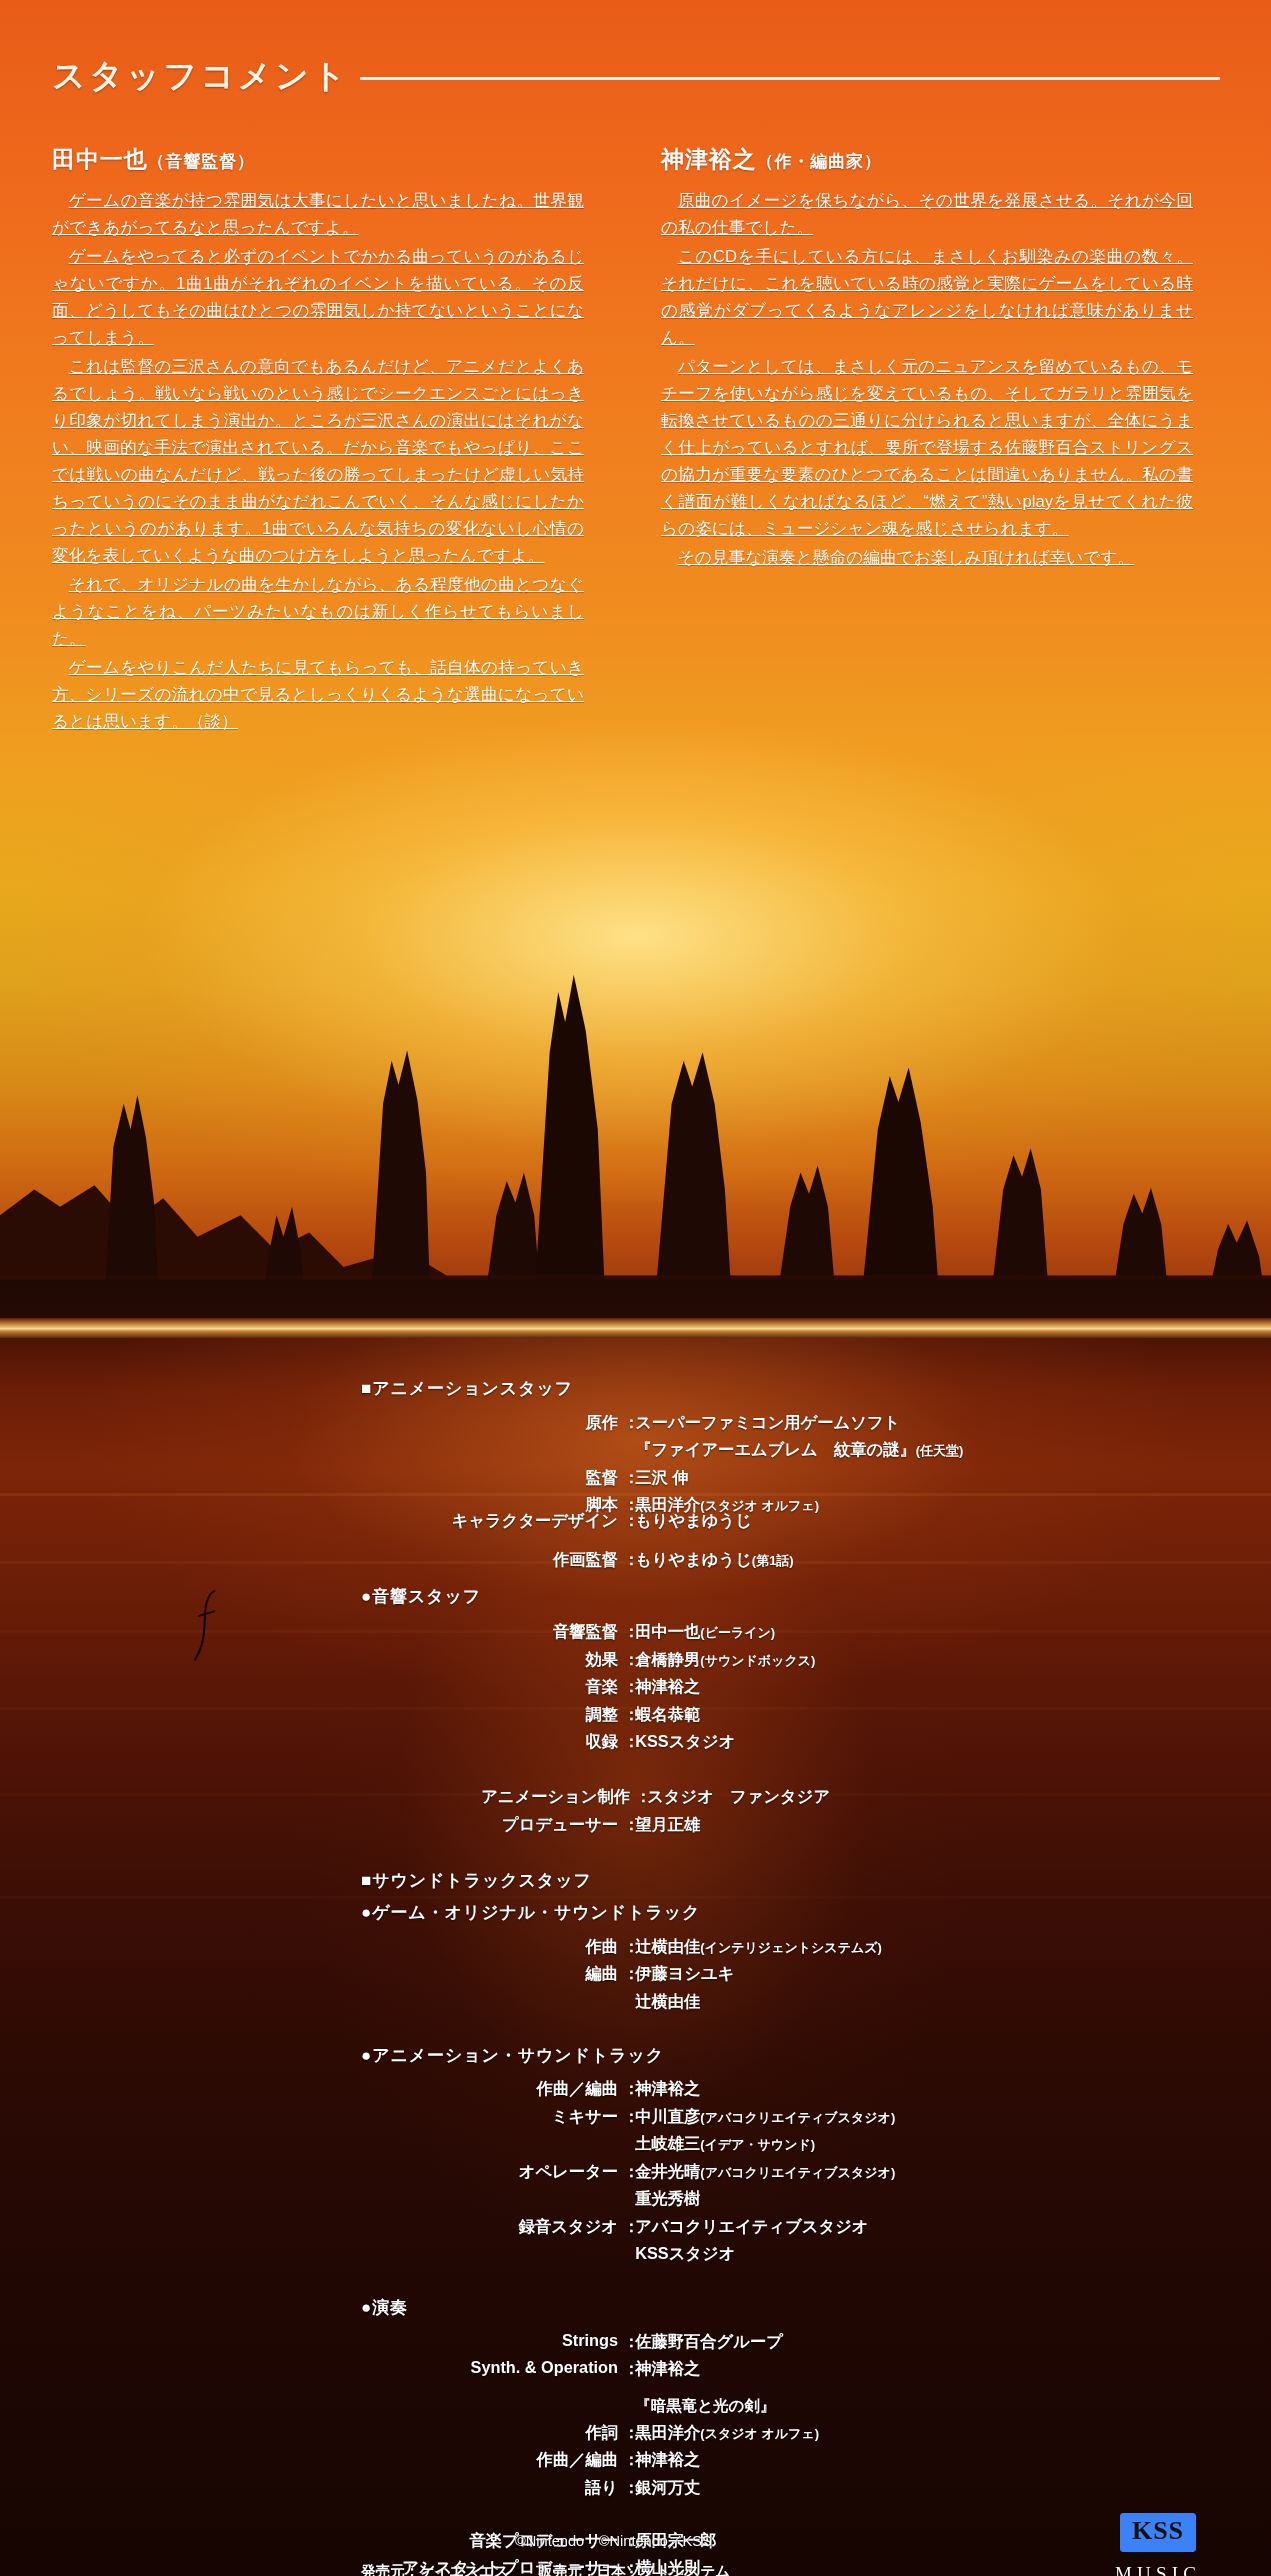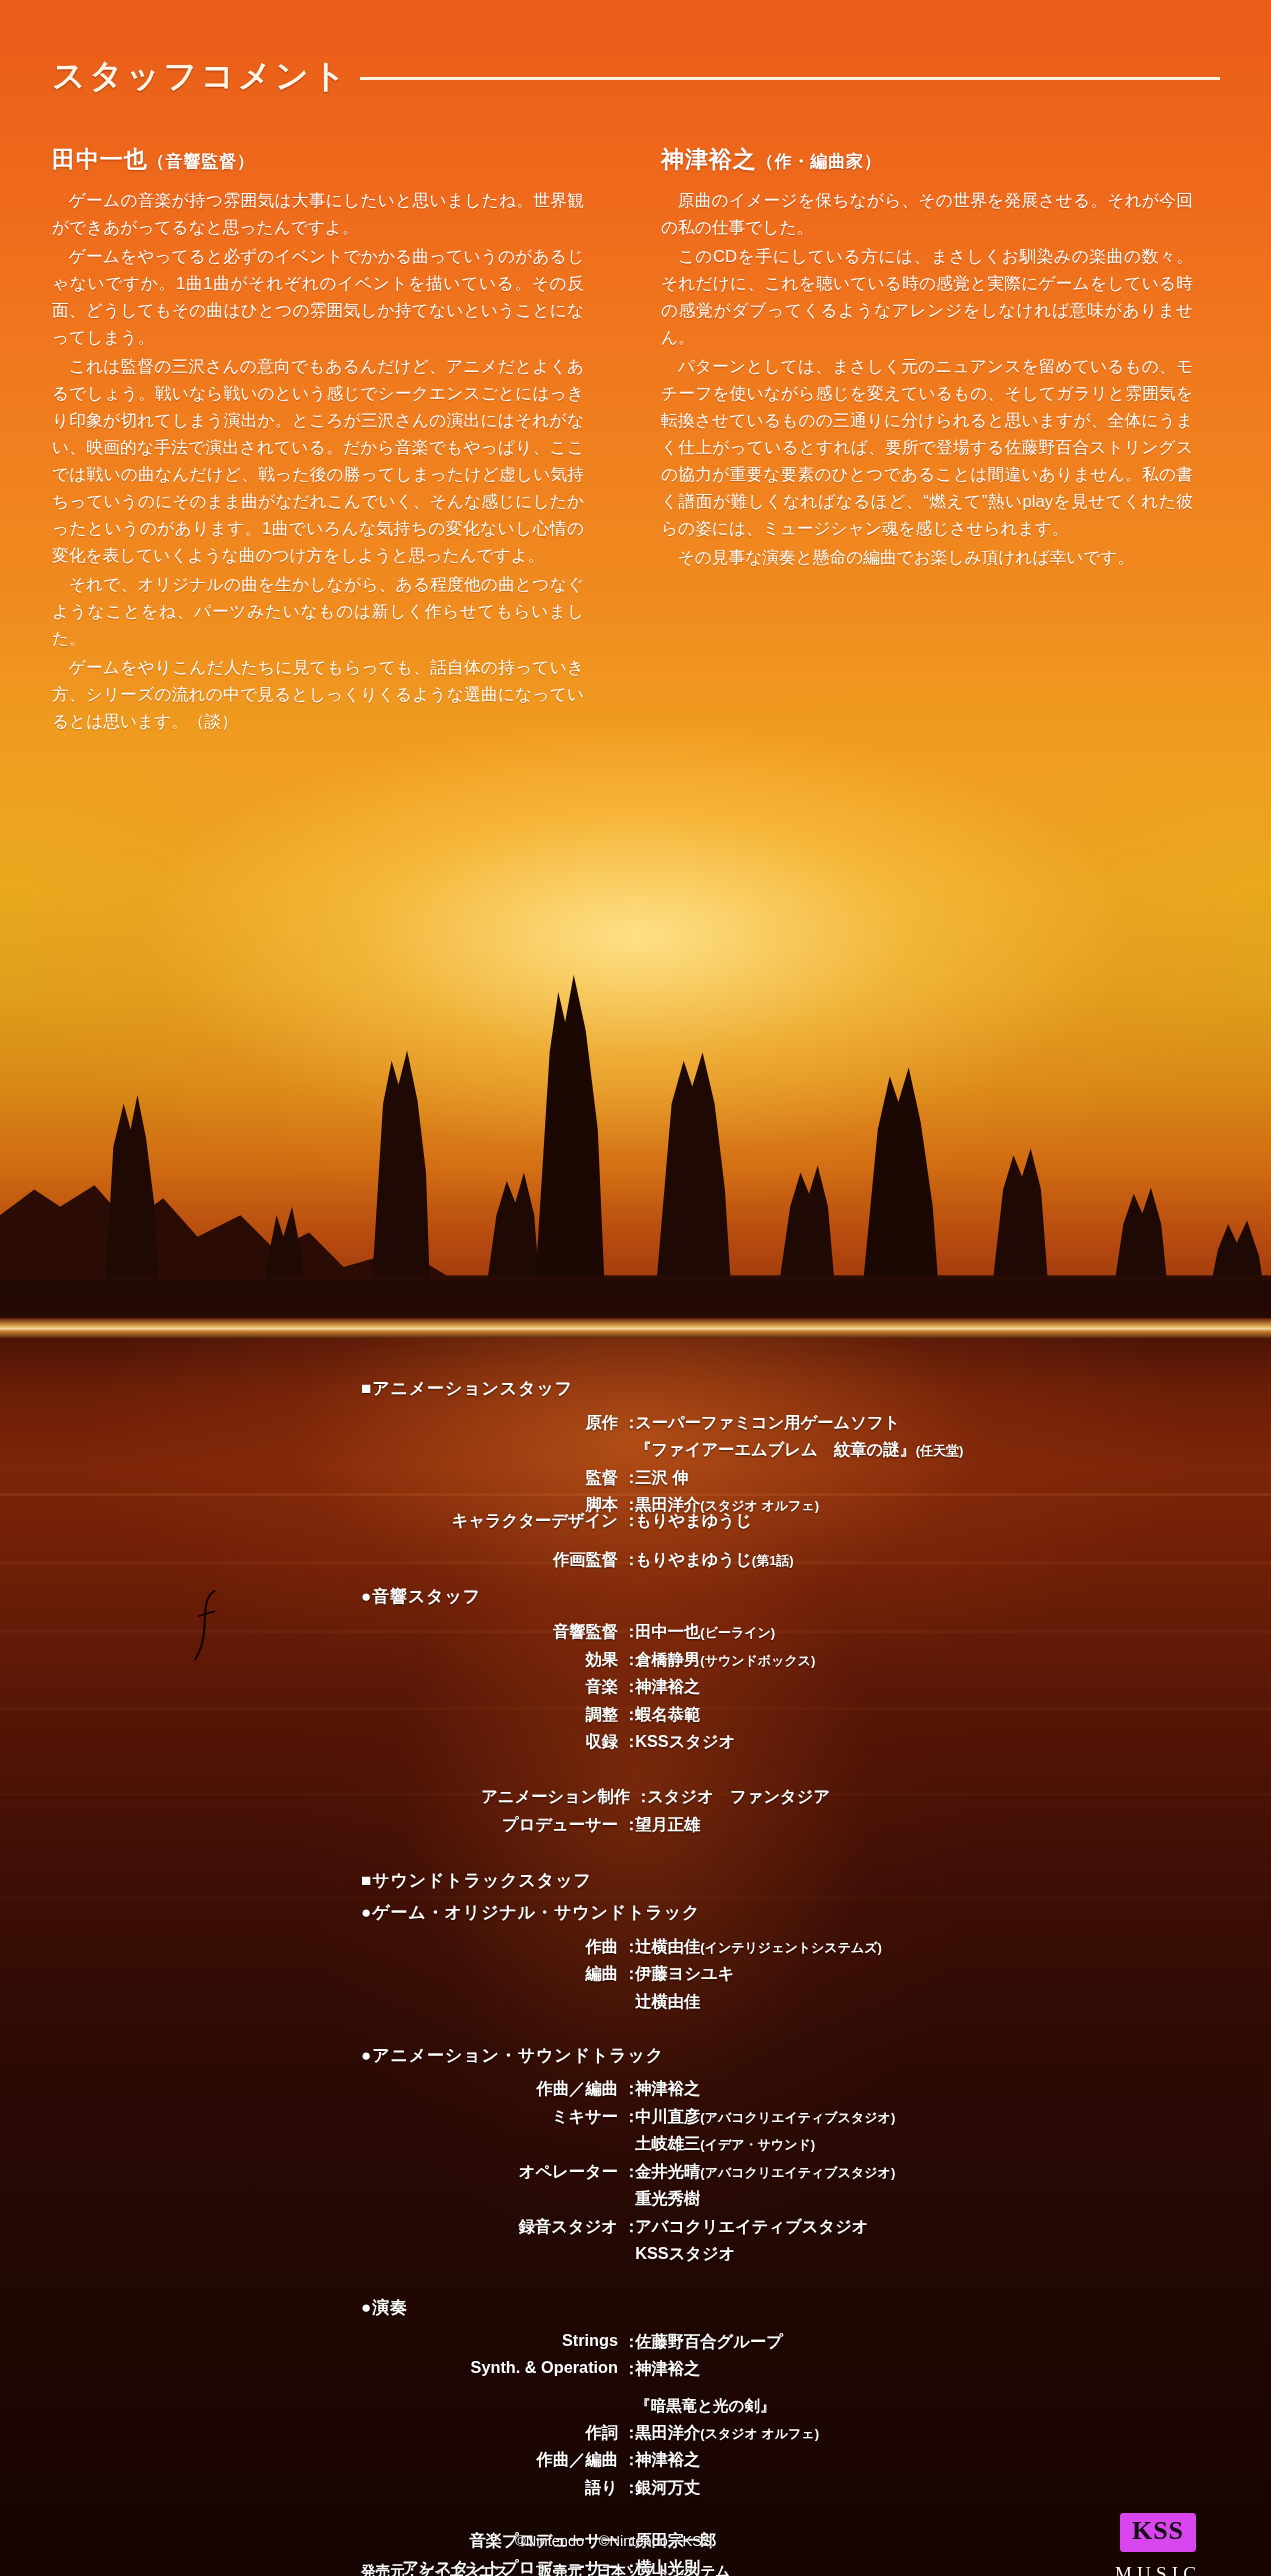--- a/index.html
+++ b/index.html
@@ -77,20 +77,21 @@
   .col{position:absolute;top:144px;width:532px;color:#fff;}
   #col-left{left:52px;}
   #col-right{left:661px;}
   .person{font-size:23px;font-weight:bold;letter-spacing:0.9px;margin-bottom:12px;color:#ffffff;
           text-shadow:0 0.9px 1.7px rgba(100,25,0,.45);}
   .person .role{font-size:17px;font-weight:bold;}
   .para{
     font-size:16.7px;line-height:1.62;text-align:justify;text-indent:1em;
     margin:0 0 1.7px 0;color:#ffffff;
     text-shadow:0 0.9px 0.9px rgba(110,30,0,.35);
+    text-decoration:underline;
   }
   
   #credits{
     position:absolute;left:0;top:1338px;width:1272px;height:1238px;
     color:#ffffff;font-size:16.3px;
   }
   .cred-head{
     position:absolute;font-weight:bold;font-size:17px;letter-spacing:0.9px;
     text-shadow:0 0.9px 1.7px rgba(0,0,0,.6);
   }
@@ -108,21 +109,21 @@
     text-shadow:0 0.9px 1.7px rgba(0,0,0,.7);
   }
   #release{
     position:absolute;left:361px;top:1224px;font-size:14.6px;color:#fff;font-weight:bold;
     text-shadow:0 0.9px 1.7px rgba(0,0,0,.7);
   }
   #kss-logo{
     position:absolute;right:41px;top:1175px;width:146px;text-align:center;color:#fff;
   }
   #kss-logo .mark{
-    display:inline-block;background:#d946ef;color:#111;font-weight:bold;
+    display:inline-block;background:#3b82f6;color:#111;font-weight:bold;
     font-size:26px;letter-spacing:0.9px;padding:3.4px 12px 5.2px 12px;border-radius:3.4px;
     font-family:"Liberation Serif",serif;
   }
   #kss-logo .sub{display:block;margin-top:11px;font-size:19px;letter-spacing:5.2px;
     font-family:"Liberation Serif",serif;}
 </style>
 </head>
 <body>
 
 <div id="page">

